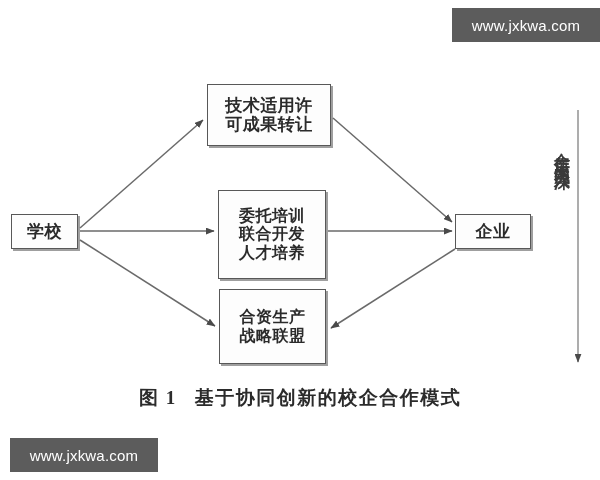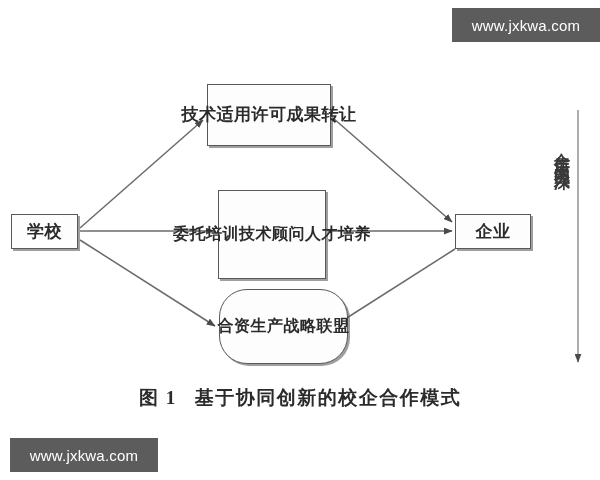--- a/index.html
+++ b/index.html
@@ -28,21 +28,21 @@
     height: 480px;
   }
   
   .node {
     position: absolute;
     box-sizing: border-box;
     background: #fdfdfd;
     border: 1.6px solid #585858;
     box-shadow: 2px 2px 0 0 rgba(80,80,80,0.55);
     display: flex;
-    flex-direction: row;
+    flex-direction: column;
     align-items: center;
     justify-content: center;
     color: #2b2b2b;
     text-align: center;
     letter-spacing: 0.5px;
   }
   .node .line {
     display: block;
     white-space: nowrap;
     line-height: 1.14;
@@ -63,23 +63,22 @@
     width: 124px; height: 62px;
     font-size: 17px;
   }
   #node-training {
     left: 218px; top: 190px;
     width: 108px; height: 89px;
     font-size: 16px;
   }
   #node-venture {
     left: 219px; top: 289px;
-    width: 129px; height: 75px;
+    width: 107px; height: 75px;
     font-size: 16px;
-    border-radius: 28px;
   }
   
   #axis-label {
     position: absolute;
     left: 544px;
     top: 140px;
     width: 26px;
     font-size: 16px;
     font-weight: 700;
     color: #3a3a3a;
@@ -165,21 +164,21 @@
     <span class="line">企业</span>
   </div>
 
   <div class="node" id="node-tech">
     <span class="line">技术适用许</span>
     <span class="line">可成果转让</span>
   </div>
 
   <div class="node" id="node-training">
     <span class="line">委托培训</span>
-    <span class="line">技术顾问</span>
+    <span class="line">联合开发</span>
     <span class="line">人才培养</span>
   </div>
 
   <div class="node" id="node-venture">
     <span class="line">合资生产</span>
     <span class="line">战略联盟</span>
   </div>
 
   <div id="axis-label">合作层次由浅入深</div>
 

